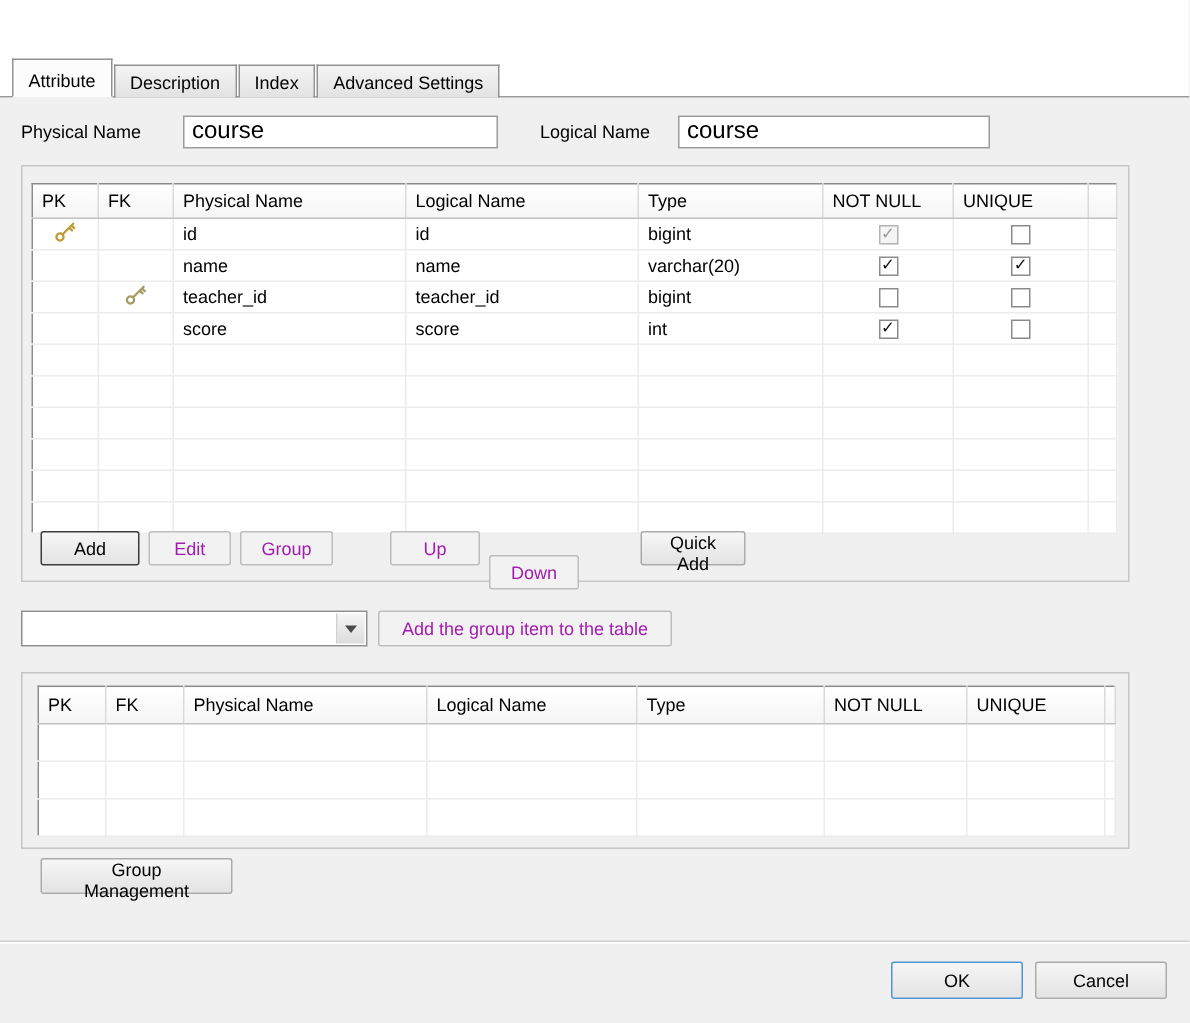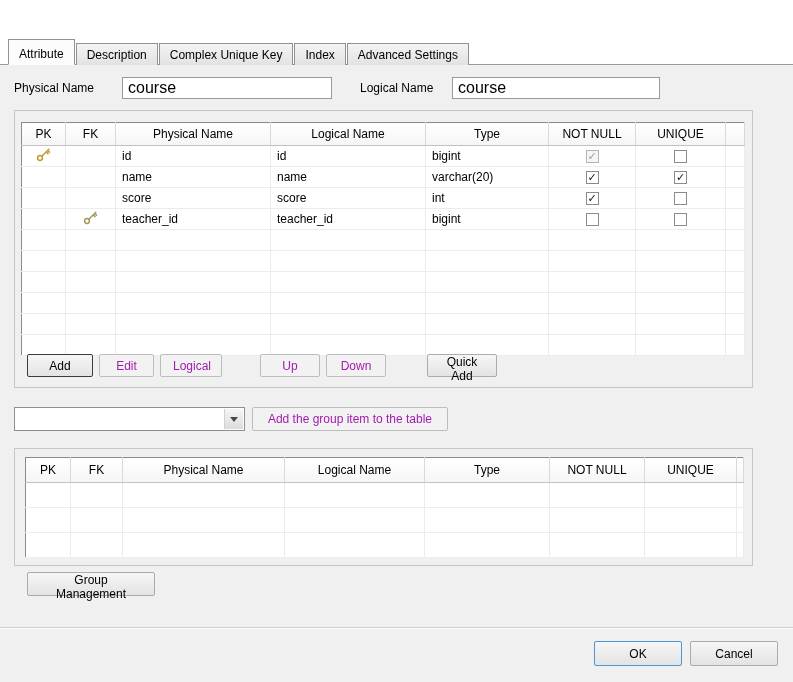--- a/index.html
+++ b/index.html
@@ -26,21 +26,21 @@
   #inp-phys{left:122px;top:77px;width:210px;}
   #inp-log{left:452px;top:77px;width:208px;}
   
   .groupbox{position:absolute;border:1px solid #c6c6c6;box-sizing:border-box;}
   .gb1{left:14px;top:110px;width:739px;height:278px;}
   .gb2{left:14px;top:448px;width:739px;height:118px;}
   
   .grid{position:absolute;table-layout:fixed;border-collapse:collapse;background:#fff;
     border:1px solid #8c8c8c;font-size:12px;}
   .grid th{background:linear-gradient(#ffffff,#f5f5f5);border-right:1px solid #d9d9d9;
-    border-bottom:1px solid #c2c2c2;padding:0 6px;text-align:center;font-weight:normal;
+    border-bottom:1px solid #c2c2c2;padding:0 6px;text-align:left;font-weight:normal;
     white-space:nowrap;overflow:hidden;}
   .grid td{border-right:1px solid #ececec;border-bottom:1px solid #ececec;padding:0 6px;
     white-space:nowrap;overflow:hidden;}
   .grid td.center{text-align:center;padding:0;}
   .grid1{left:21px;top:122px;width:724px;}
   .grid1 th{height:22px;}
   .grid1 td{height:20px;}
   .grid2{left:25px;top:457px;width:719px;}
   .grid2 th{height:24px;}
   .grid2 td{height:24px;}
@@ -50,21 +50,21 @@
   .cb.disabled{border-color:#b4b4b4;background:#f5f5f5;color:#9a9a9a;}
   
   .btn{position:absolute;box-sizing:border-box;height:23px;
     background:linear-gradient(#f6f6f6,#e3e3e3);border:1px solid #ababab;border-radius:2px;
     font-family:"Liberation Sans",sans-serif;font-size:12px;color:#000;padding:0 12px;cursor:default;}
   .btn.dis{background:#f2f2f2;border-color:#bdbdbd;color:#a21caf;}
   #btn-add{left:27px;top:354px;width:66px;border-color:#3c3c3c;}
   #btn-edit{left:99px;top:354px;width:55px;}
   #btn-delete{left:160px;top:354px;width:62px;}
   #btn-up{left:260px;top:354px;width:60px;}
-  #btn-down{left:326px;top:354px;width:60px;}
+  #btn-down{left:326px;top:370px;width:60px;}
   #btn-quickadd{left:427px;top:354px;width:70px;text-align:center;}
   #btn-addgroup{left:252px;top:407px;width:196px;height:24px;}
   #btn-groupmgmt{left:27px;top:572px;width:128px;height:24px;}
   #btn-ok{left:594px;top:641px;width:88px;height:25px;border-color:#4f94d4;}
   #btn-cancel{left:690px;top:641px;width:88px;height:25px;}
   
   .combo{position:absolute;left:14px;top:407px;width:231px;height:24px;box-sizing:border-box;
     background:#fff;border:1px solid #8f8f8f;}
   .combo-value{position:absolute;left:5px;top:4px;right:22px;overflow:hidden;white-space:nowrap;}
   .combo-arrow{position:absolute;right:1px;top:1px;bottom:1px;width:18px;
@@ -76,21 +76,20 @@
   .separator{position:absolute;left:0;top:627px;width:793px;height:0;
     border-top:1px solid #cfcfcf;border-bottom:1px solid #ffffff;}
 </style>
 </head>
 <body>
 
 <div class="tabstrip">
   <div class="tabs" id="tabbar">
       <div class="tab active">Attribute</div>
       <div class="tab">Description</div>
-      <div class="tab">Complex Unique Key</div>
       <div class="tab">Index</div>
       <div class="tab">Advanced Settings</div>
     </div>
 </div>
 
 <label class="lbl" id="lbl-phys">Physical Name</label>
 <input class="txt" id="inp-phys" value="course" style="">
 <label class="lbl" id="lbl-log">Logical Name</label>
 <input class="txt" id="inp-log" value="course" style="">
 
@@ -137,42 +136,42 @@
         <td class="center"></td>
         <td>name</td>
         <td>name</td>
         <td>varchar(20)</td>
         <td class="center"><span class="cb checked">✓</span></td>
         <td class="center"><span class="cb checked">✓</span></td>
         <td></td>
       </tr>
       <tr>
         <td class="center"></td>
-        <td class="center"></td>
-        <td>score</td>
-        <td>score</td>
-        <td>int</td>
-        <td class="center"><span class="cb checked">✓</span></td>
-        <td class="center"><span class="cb"></span></td>
-        <td></td>
-      </tr>
-      <tr>
-        <td class="center"></td>
         <td class="center"><svg width="15" height="15" viewBox="0 0 15 15">
             <circle cx="4" cy="11" r="2.4" fill="none" stroke="#a39a62" stroke-width="1.5"></circle>
             <path d="M5.8 9.2 L12.8 2.2 M10.2 4.8 L12 6.6 M11.7 3.3 L13.5 5.1" fill="none" stroke="#a39a62" stroke-width="1.5" stroke-linecap="round"></path>
           </svg></td>
         <td>teacher_id</td>
         <td>teacher_id</td>
         <td>bigint</td>
         <td class="center"><span class="cb"></span></td>
         <td class="center"><span class="cb"></span></td>
         <td></td>
       </tr>
       <tr>
+        <td class="center"></td>
+        <td class="center"></td>
+        <td>score</td>
+        <td>score</td>
+        <td>int</td>
+        <td class="center"><span class="cb checked">✓</span></td>
+        <td class="center"><span class="cb"></span></td>
+        <td></td>
+      </tr>
+      <tr>
         <td></td>
         <td></td>
         <td></td>
         <td></td>
         <td></td>
         <td></td>
         <td></td>
         <td></td>
       </tr>
       <tr>
@@ -223,21 +222,21 @@
         <td></td>
         <td></td>
         <td></td>
         <td></td>
       </tr>
     </tbody>
   </table>
 
 <button class="btn" id="btn-add">Add</button>
 <button class="btn dis" id="btn-edit" disabled="">Edit</button>
-<button class="btn dis" id="btn-delete" disabled="">Logical</button>
+<button class="btn dis" id="btn-delete" disabled="">Group</button>
 <button class="btn dis" id="btn-up" disabled="">Up</button>
 <button class="btn dis" id="btn-down" disabled="">Down</button>
 <button class="btn" id="btn-quickadd">Quick Add</button>
 
 <div class="combo" id="group-select">
   <span class="combo-value"></span>
   <span class="combo-arrow">
       <span class="tri"></span>
     </span>
 </div>

